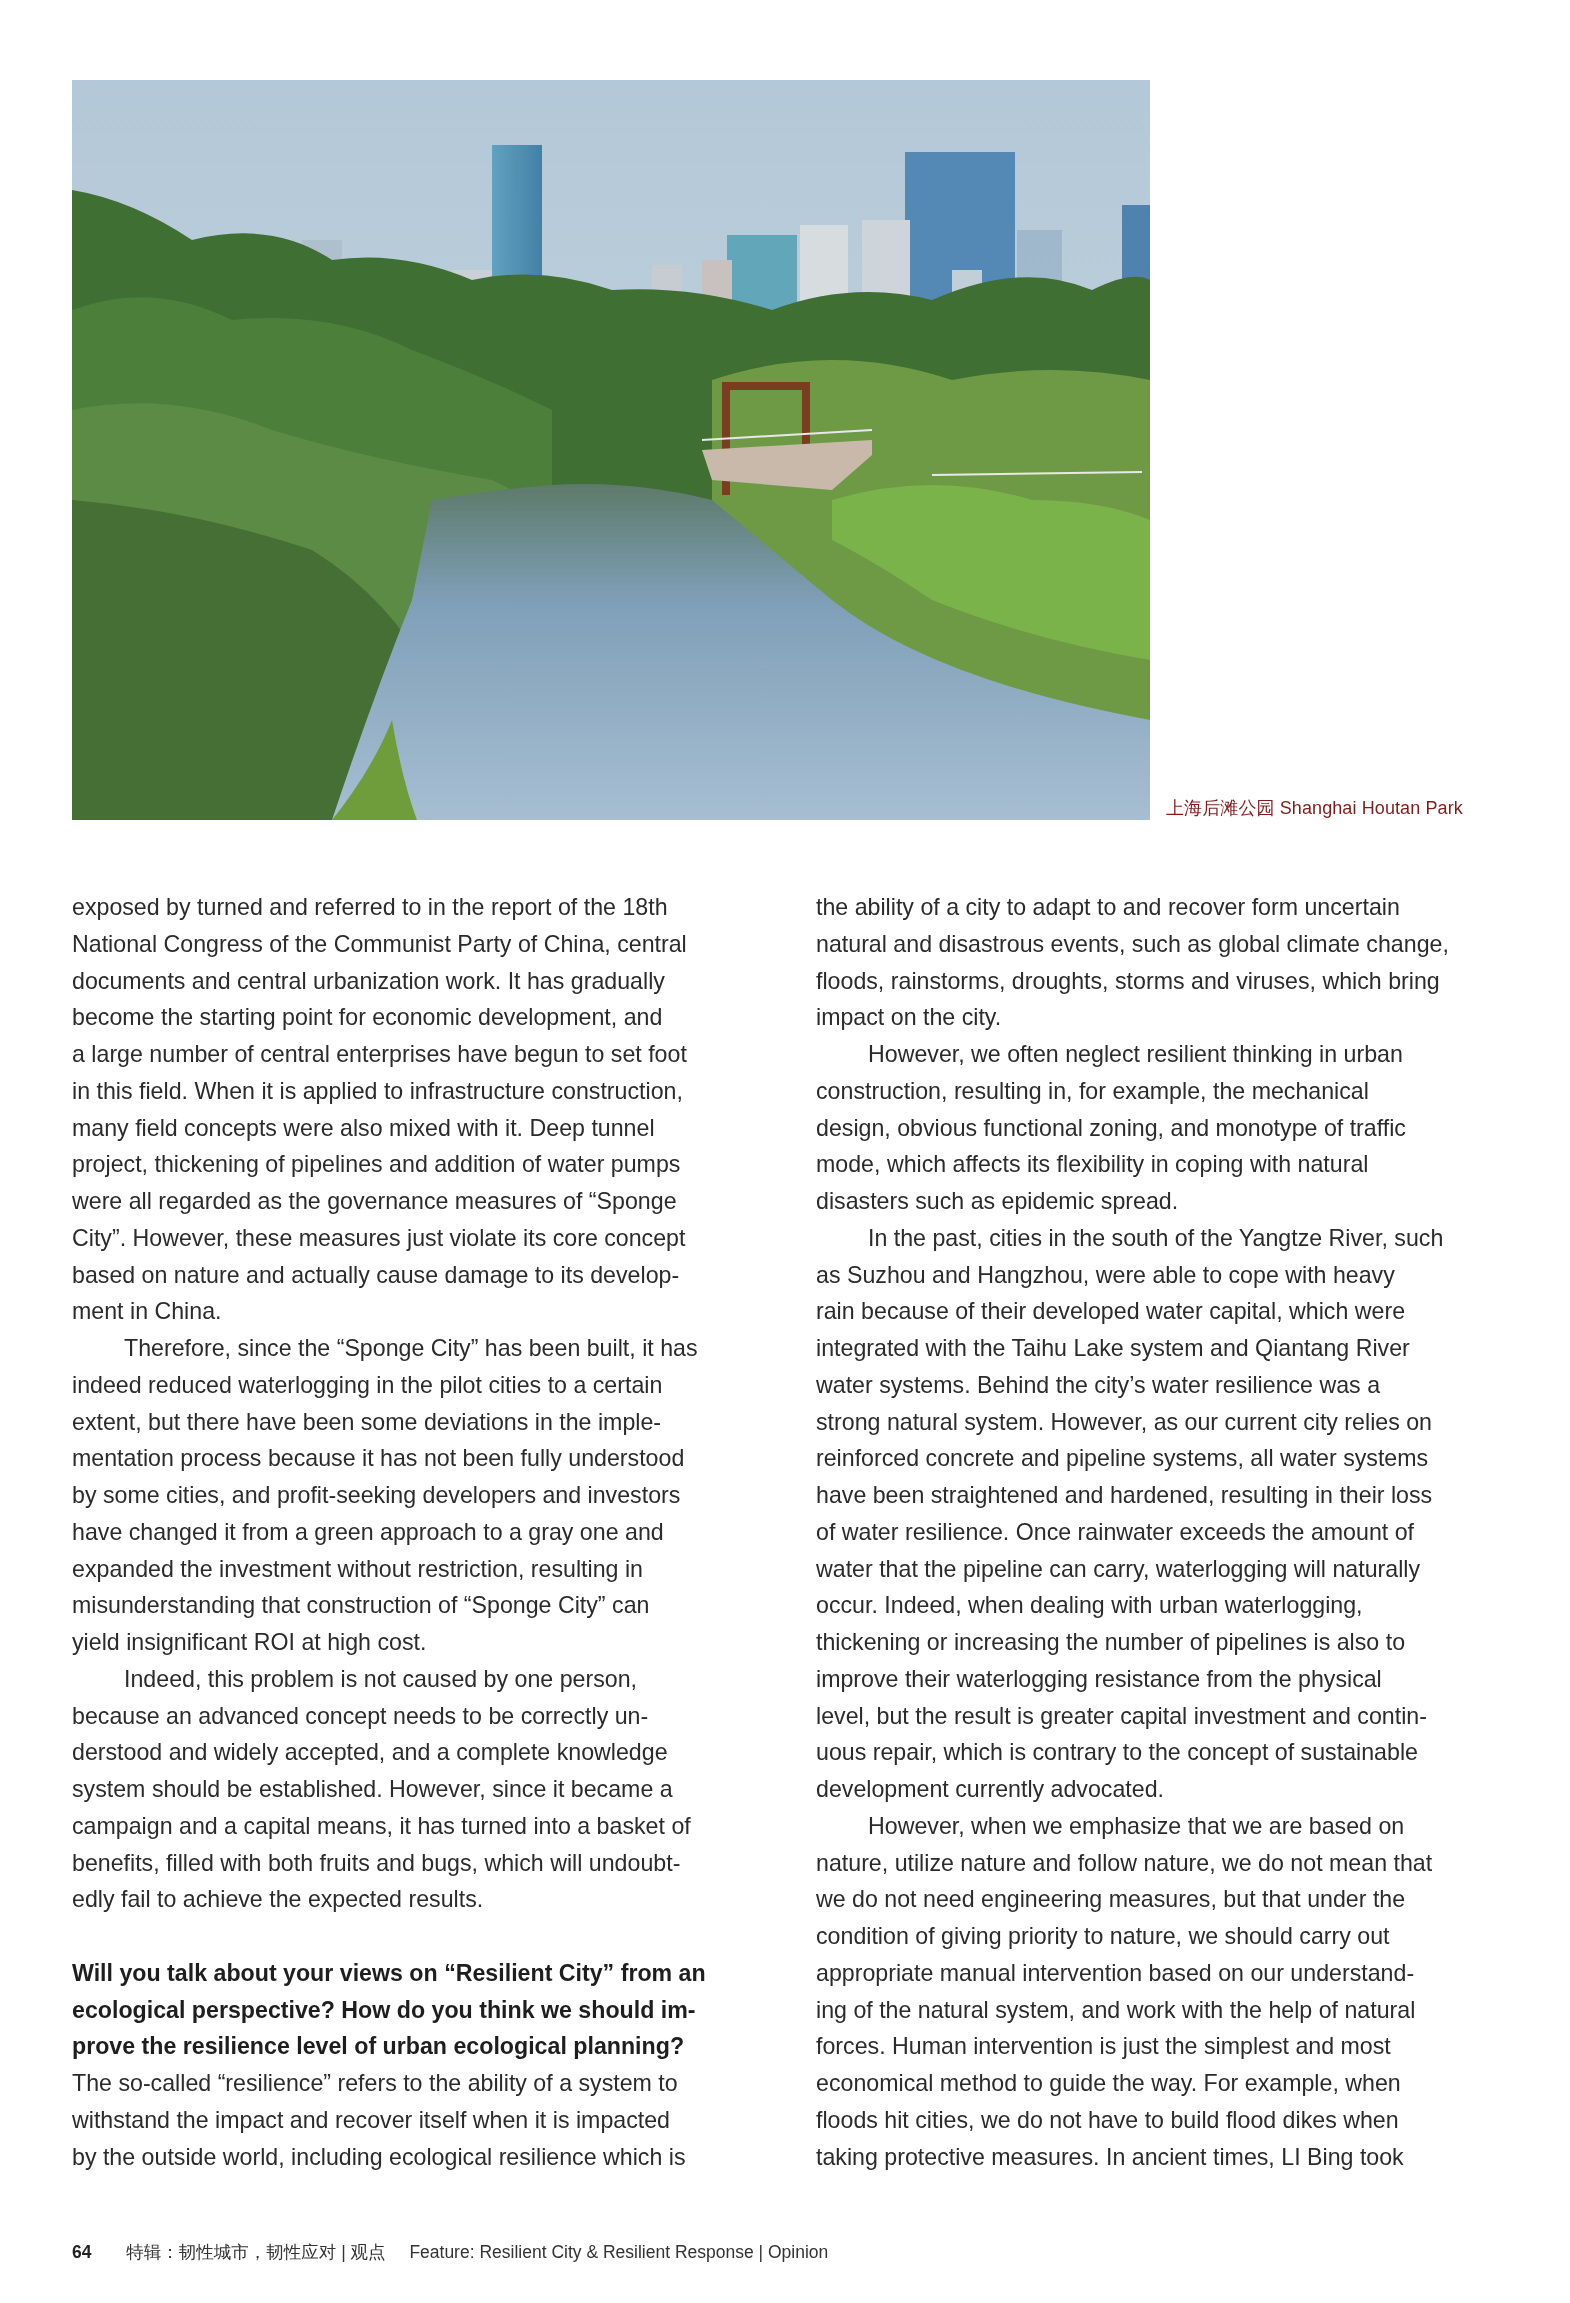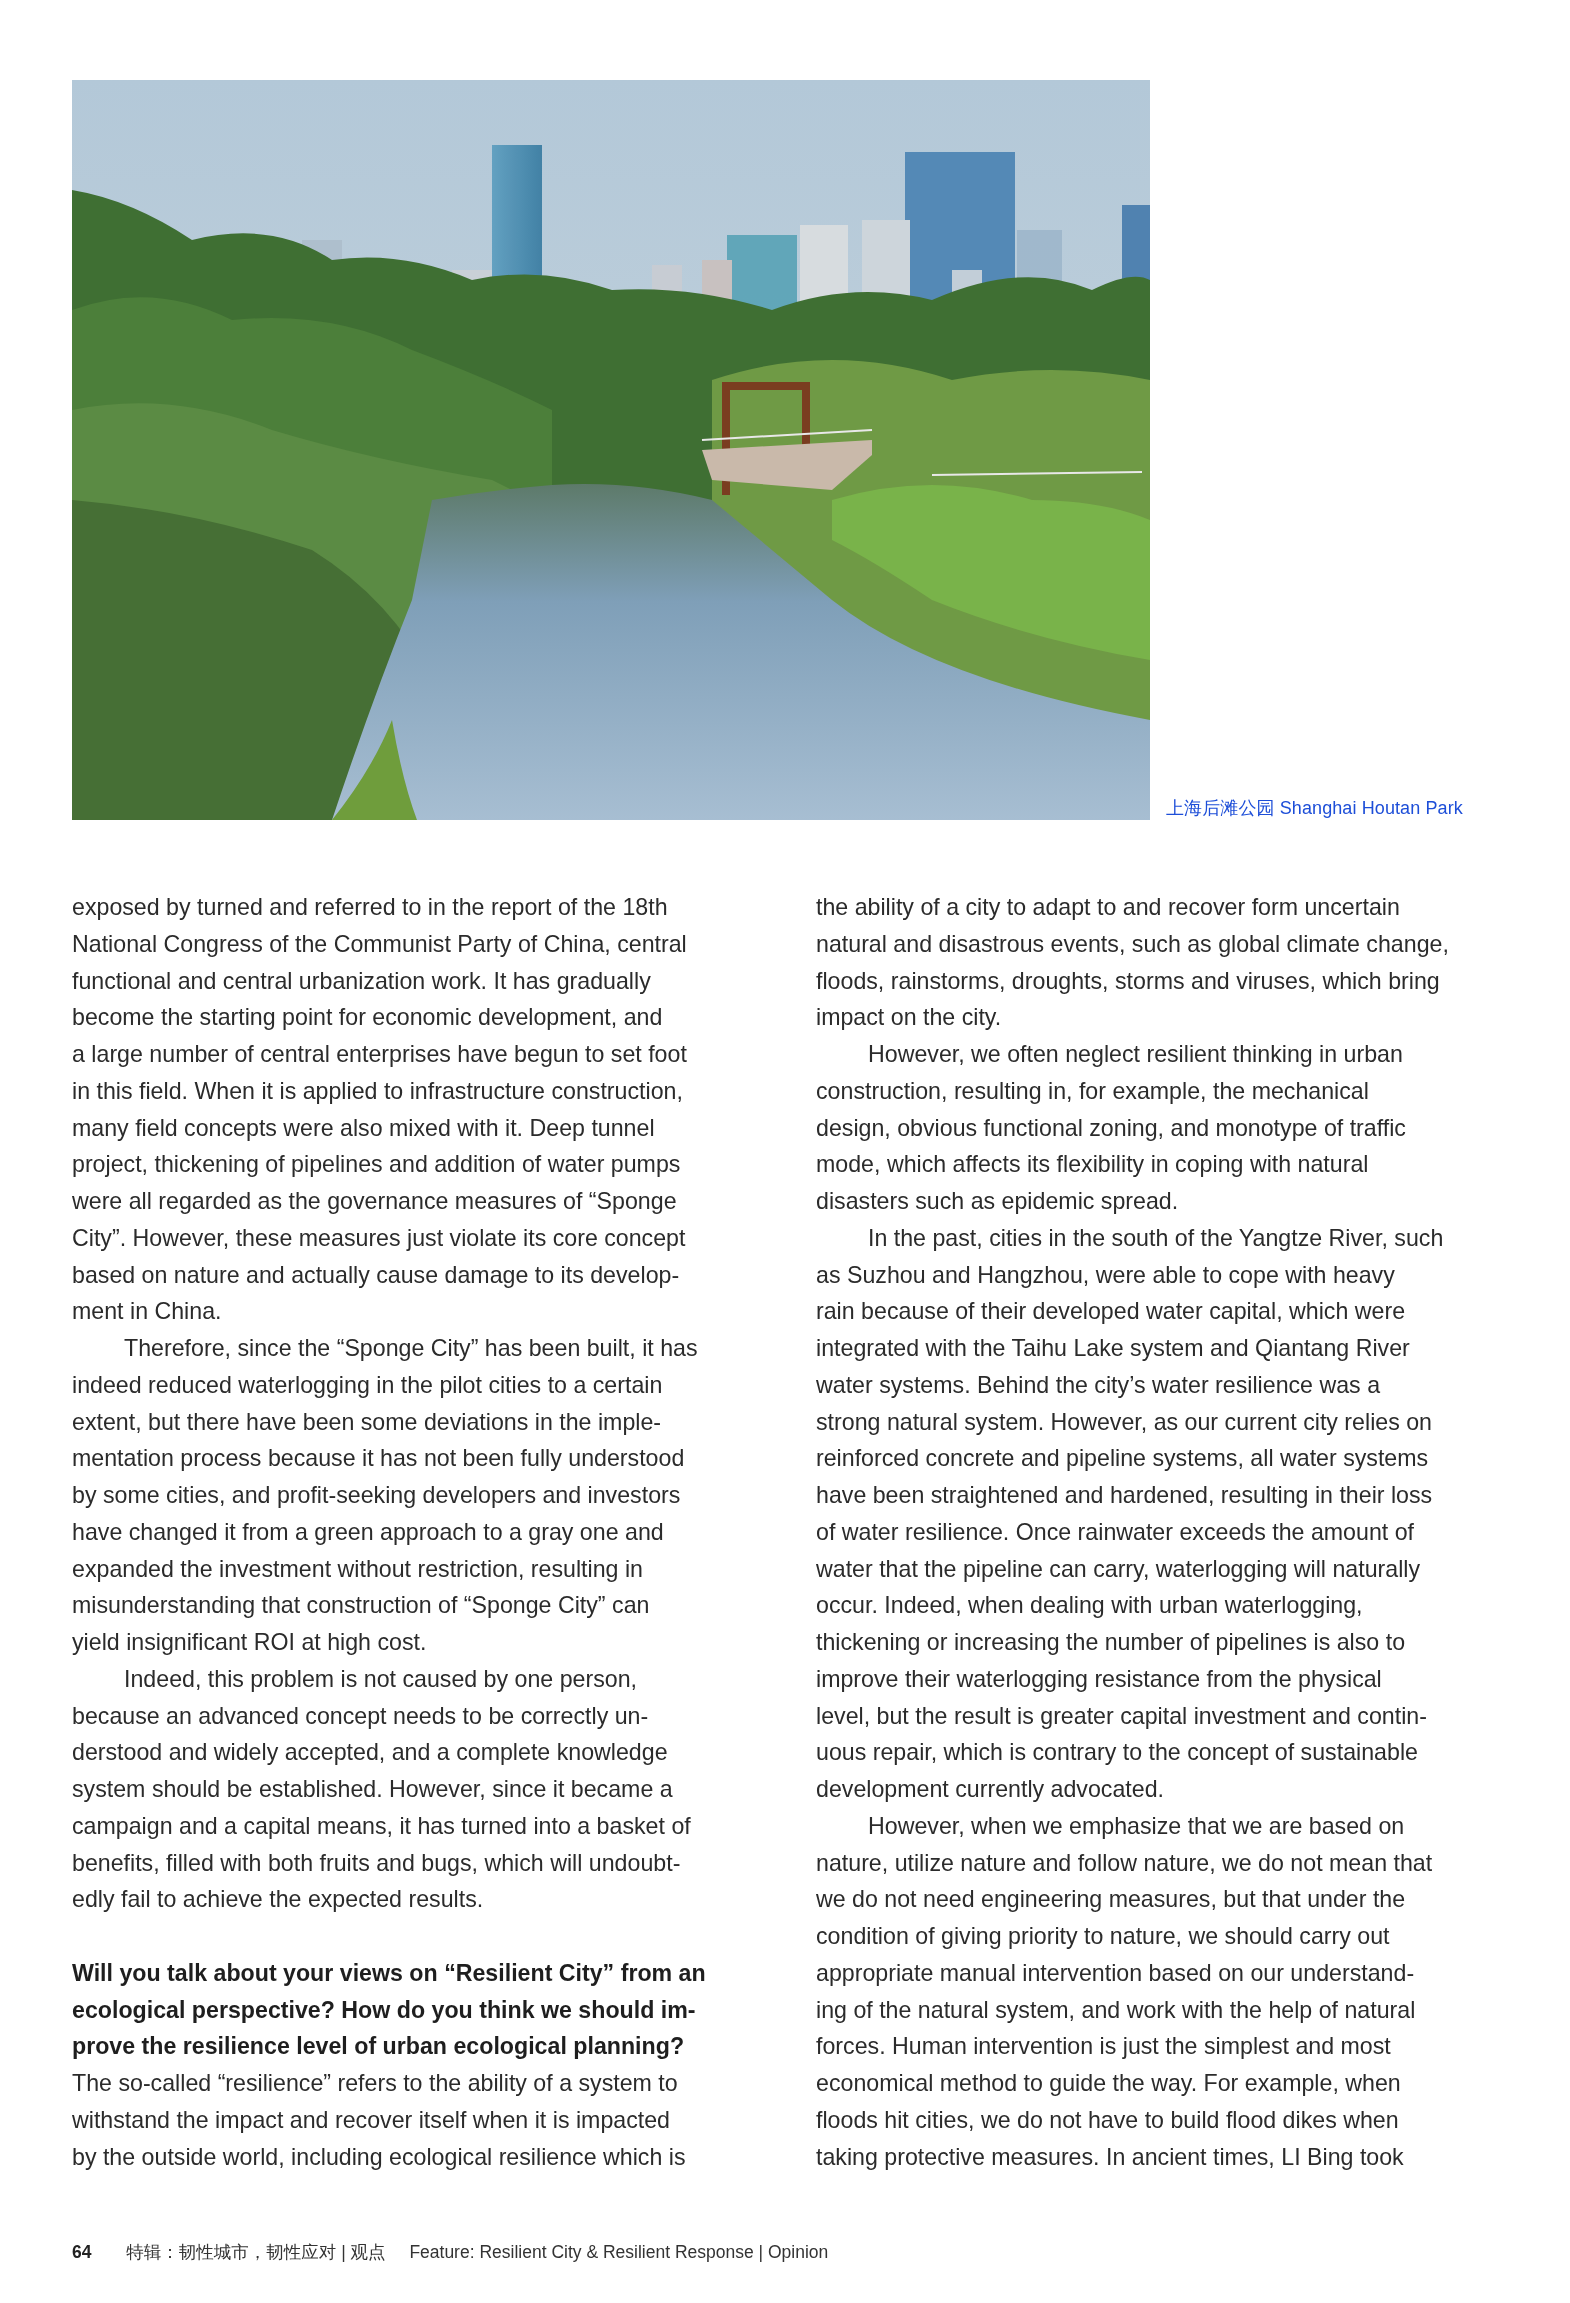--- a/index.html
+++ b/index.html
@@ -2,21 +2,21 @@
 <html><head>
 <meta charset="utf-8">
 <style>
   html, body { margin: 0; padding: 0; background: #ffffff; }
   body { width: 1570px; height: 2303px; position: relative; overflow: hidden;
          font-family: "Liberation Sans", "DejaVu Sans", sans-serif; color: #2a2a2a; }
 
   
   .photo { position: absolute; left: 72px; top: 80px; width: 1078px; height: 740px; overflow: hidden; }
   .photo svg { display: block; width: 100%; height: 100%; }
-  .caption { position: absolute; left: 1166px; top: 796px; font-size: 18px; color: #1d4ed8; white-space: nowrap; letter-spacing: 0.1px; }
+  .caption { position: absolute; left: 1166px; top: 796px; font-size: 18px; color: #7f1d1d; white-space: nowrap; letter-spacing: 0.1px; }
 
   
   .col { position: absolute; top: 889px; width: 700px; font-size: 23.2px; line-height: 36.75px; color: #2b2b2b; }
   .col.left { left: 72px; }
   .col.right { left: 816px; }
   .line { display: block; white-space: nowrap; height: 36.75px; }
   .line.indent { padding-left: 52px; }
   .line.bold { font-weight: bold; color: #1e1e1e; }
   .gap { display: block; height: 36.75px; }
 
@@ -81,21 +81,21 @@
     </g>
 
     <path d="M260 740 Q300 690 320 640 Q330 700 345 740 Z" fill="#6f9d3c"></path>
   </svg>
 </div>
 <div class="caption">上海后滩公园 Shanghai Houtan Park</div>
 
 <div class="col left" id="col-left">
     <span class="line">exposed by turned and referred to in the report of the 18th</span>
     <span class="line">National Congress of the Communist Party of China, central</span>
-    <span class="line">functional and central urbanization work. It has gradually</span>
+    <span class="line">documents and central urbanization work. It has gradually</span>
     <span class="line">become the starting point for economic development, and</span>
     <span class="line">a large number of central enterprises have begun to set foot</span>
     <span class="line">in this field. When it is applied to infrastructure construction,</span>
     <span class="line">many field concepts were also mixed with it. Deep tunnel</span>
     <span class="line">project, thickening of pipelines and addition of water pumps</span>
     <span class="line">were all regarded as the governance measures of “Sponge</span>
     <span class="line">City”. However, these measures just violate its core concept</span>
     <span class="line">based on nature and actually cause damage to its develop-</span>
     <span class="line">ment in China.</span>
     <span class="line indent">Therefore, since the “Sponge City” has been built, it has</span>

